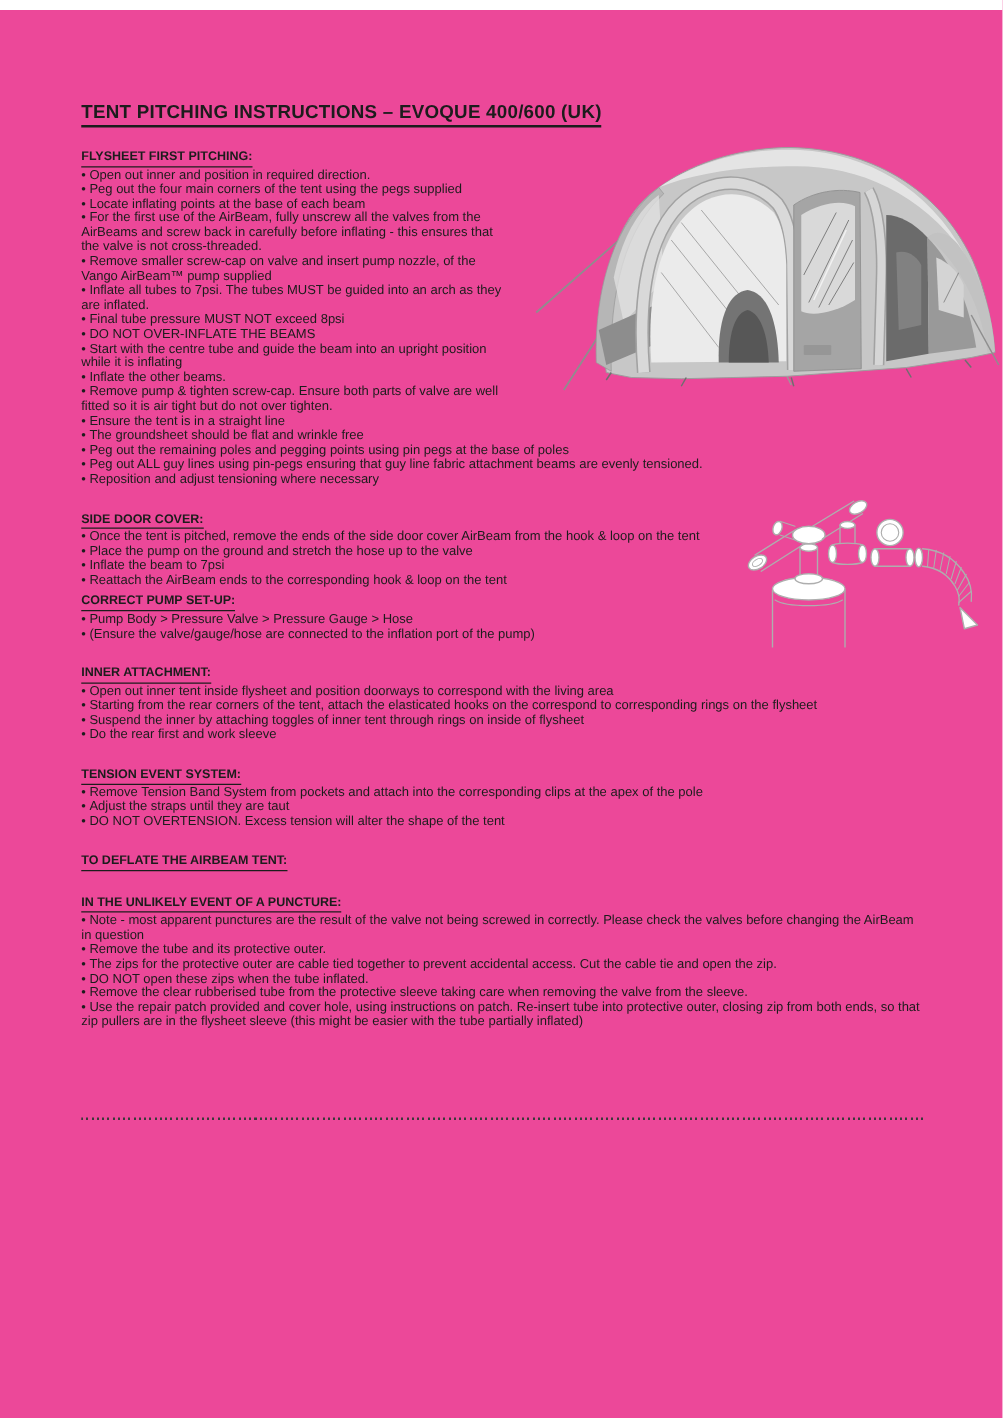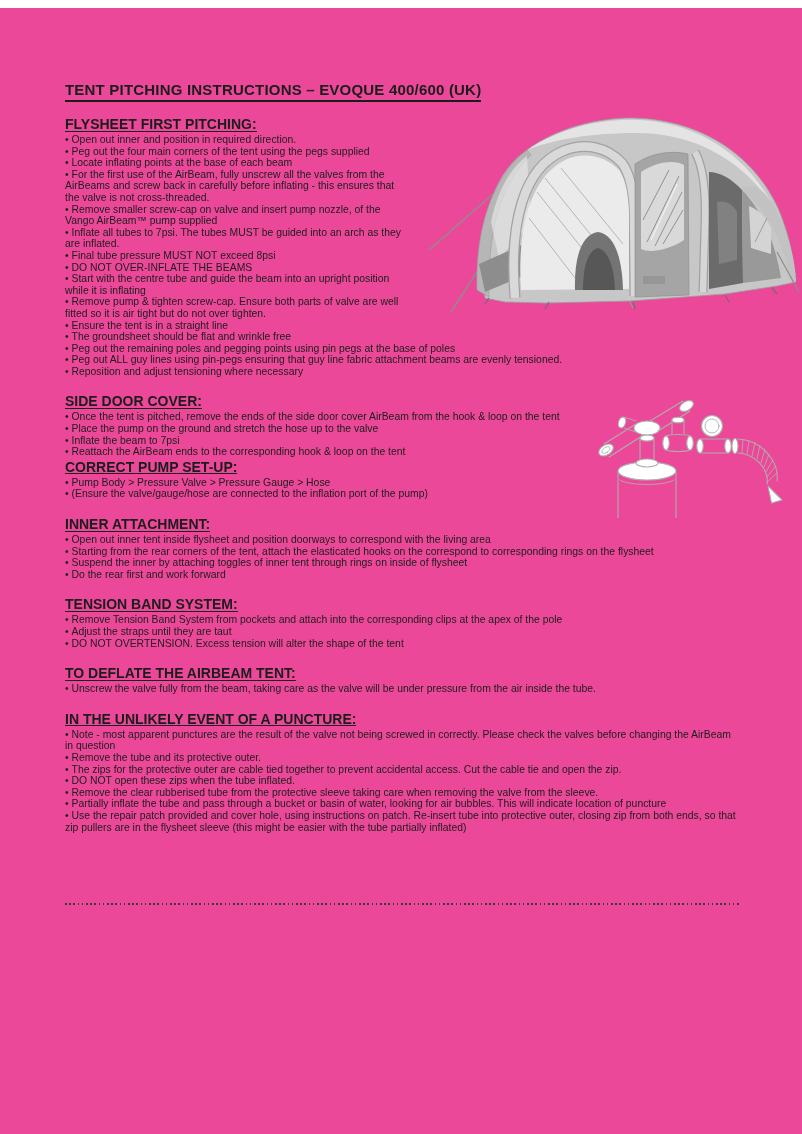--- a/index.html
+++ b/index.html
@@ -21,21 +21,21 @@
     letter-spacing:.2px;
     line-height:19px;
     border-bottom:2px solid #1c1c1c;
     padding-bottom:1px;
     margin:0 0 13px 0;
   }
   .section{margin:0;}
   .gap{margin-top:15px;}
   .section-heading{
     display:inline-block;
-    font-size:14px;
+    font-size:10px;
     font-weight:bold;
     line-height:12px;
     border-bottom:1.4px solid #1c1c1c;
     padding-bottom:.5px;
   }
   ul.bullets{
     margin:1px 0 0 0;
     padding:0;
     list-style:none;
     font-size:10.4px;
@@ -210,20 +210,21 @@
     <ul class="bullets">
         <li>Open out inner and position in required direction.</li>
         <li>Peg out the four main corners of the tent using the pegs supplied</li>
         <li>Locate inflating points at the base of each beam</li>
         <li>For the first use of the AirBeam, fully unscrew all the valves from the AirBeams and screw back in carefully before inflating - this ensures that the valve is not cross-threaded.</li>
         <li>Remove smaller screw-cap on valve and insert pump nozzle, of the Vango AirBeam™ pump supplied</li>
         <li>Inflate all tubes to 7psi. The tubes MUST be guided into an arch as they are inflated.</li>
         <li>Final tube pressure MUST NOT exceed 8psi</li>
         <li>DO NOT OVER-INFLATE THE BEAMS</li>
         <li>Start with the centre tube and guide the beam into an upright position while it is inflating</li>
+        <li>Inflate the other beams.</li>
         <li>Remove pump &amp; tighten screw-cap. Ensure both parts of valve are well fitted so it is air tight but do not over tighten.</li>
         <li>Ensure the tent is in a straight line</li>
         <li>The groundsheet should be flat and wrinkle free</li>
         <li>Peg out the remaining poles and pegging points using pin pegs at the base of poles</li>
         <li>Peg out ALL guy lines using pin-pegs ensuring that guy line fabric attachment beams are evenly tensioned.</li>
         <li>Reposition and adjust tensioning where necessary</li>
       </ul>
   </div>
 
   
@@ -246,52 +247,48 @@
       </ul>
   </div>
 
   
   <div class="section gap">
     <div><span class="section-heading">INNER ATTACHMENT:</span></div>
     <ul class="bullets">
         <li>Open out inner tent inside flysheet and position doorways to correspond with the living area</li>
         <li>Starting from the rear corners of the tent, attach the elasticated hooks on the correspond to corresponding rings on the flysheet</li>
         <li>Suspend the inner by attaching toggles of inner tent through rings on inside of flysheet</li>
-        <li>Do the rear first and work forward</li>
-      </ul>
-  </div>
-
-  
-  <div class="section gap">
-    <div><span class="section-heading">TENSION BAND SYSTEM:</span></div>
+        <li>Do the rear first and work sleeve</li>
+      </ul>
+  </div>
+
+  
+  <div class="section gap">
+    <div><span class="section-heading">TENSION EVENT SYSTEM:</span></div>
     <ul class="bullets">
         <li>Remove Tension Band System from pockets and attach into the corresponding clips at the apex of the pole</li>
         <li>Adjust the straps until they are taut</li>
         <li>DO NOT OVERTENSION. Excess tension will alter the shape of the tent</li>
       </ul>
   </div>
 
   
   <div class="section gap">
     <div><span class="section-heading">TO DEFLATE THE AIRBEAM TENT:</span></div>
-    <ul class="bullets">
-        <li>Unscrew the valve fully from the beam, taking care as the valve will be under pressure from the air inside the tube.</li>
-      </ul>
   </div>
 
   
   <div class="section gap">
     <div><span class="section-heading">IN THE UNLIKELY EVENT OF A PUNCTURE:</span></div>
     <ul class="bullets">
         <li>Note - most apparent punctures are the result of the valve not being screwed in correctly. Please check the valves before changing the AirBeam in question</li>
         <li>Remove the tube and its protective outer.</li>
         <li>The zips for the protective outer are cable tied together to prevent accidental access. Cut the cable tie and open the zip.</li>
         <li>DO NOT open these zips when the tube inflated.</li>
         <li>Remove the clear rubberised tube from the protective sleeve taking care when removing the valve from the sleeve.</li>
-        <li>Partially inflate the tube and pass through a bucket or basin of water, looking for air bubbles. This will indicate location of puncture</li>
         <li>Use the repair patch provided and cover hole, using instructions on patch. Re-insert tube into protective outer, closing zip from both ends, so that zip pullers are in the flysheet sleeve (this might be easier with the tube partially inflated)</li>
       </ul>
   </div>
 
   
   <div class="dotted-divider"></div>
 
 </div>
 
 </body></html>

